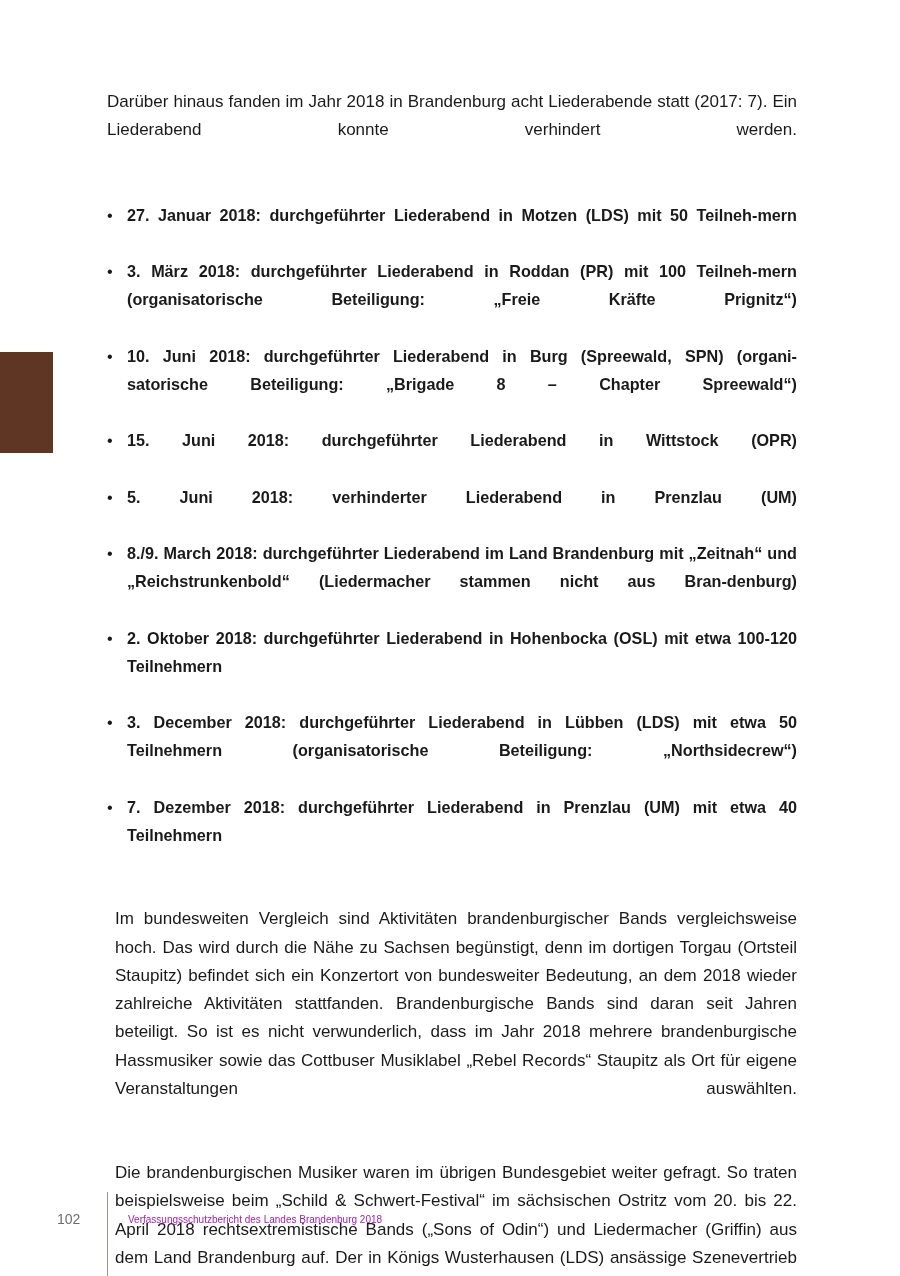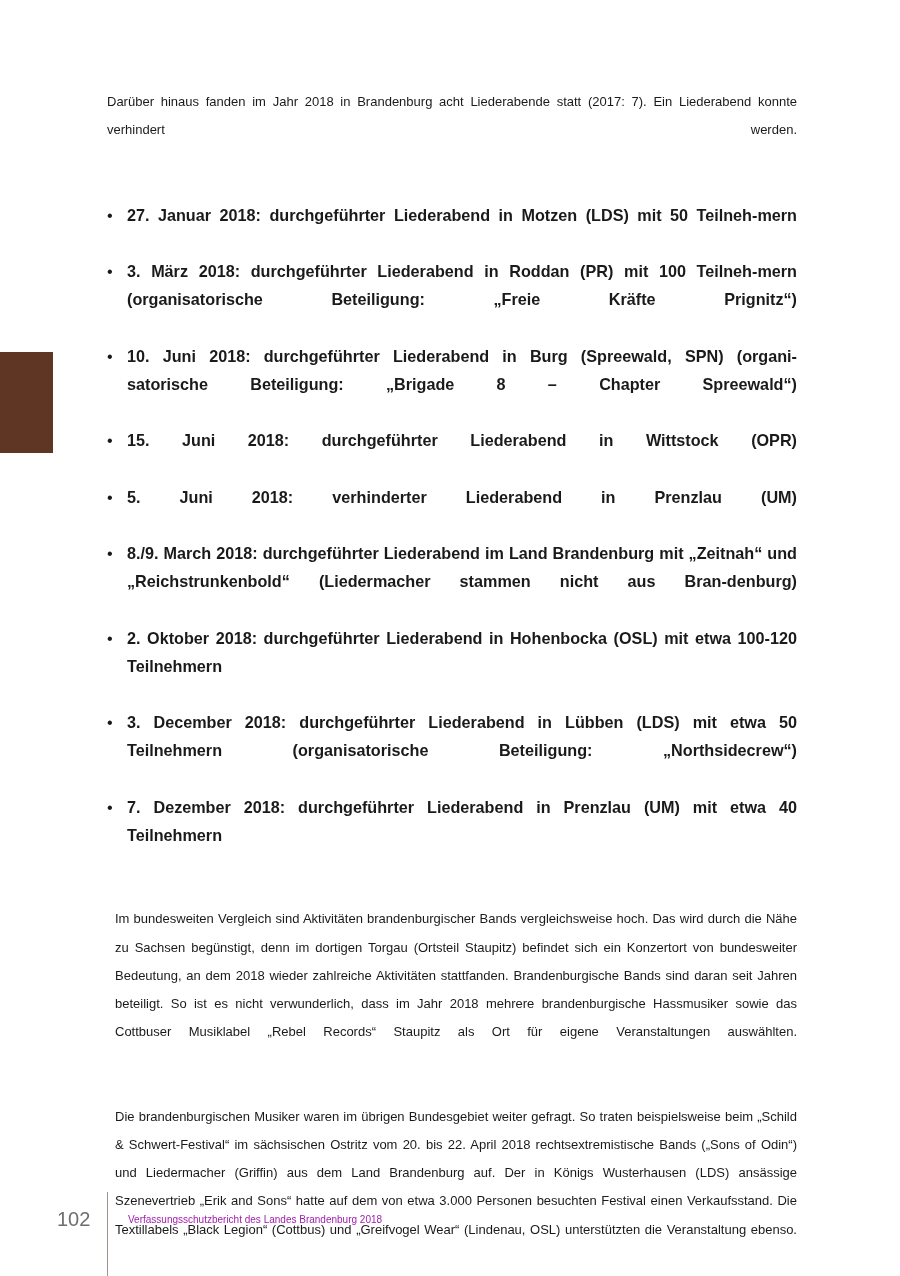--- a/index.html
+++ b/index.html
@@ -29,21 +29,21 @@
 
   
   .content {
     position: absolute;
     left: 107px;
     top: 0;
     width: 690px;
   }
 
   .para {
-    font-size: 13px;
+    font-size: 17px;
     line-height: 28.2px;
     text-align: justify;
     text-justify: inter-word;
     margin: 0;
     hyphens: none;
   }
 
   .para.first { padding-top: 88px; }
   .para.gap   { margin-top: 28px; margin-left: 8px; }
 
@@ -98,21 +98,21 @@
     width: 1.4px;
     height: 84px;
     background: #a4918c;
   }
   .page-number {
     position: absolute;
     left: 57px;
     top: 24px;
     width: 40px;
     text-align: left;
-    font-size: 20px;
+    font-size: 14px;
     line-height: 18px;
     color: #6e6e6e;
   }
   .footer-title {
     position: absolute;
     left: 128px;
     top: 25px;
     font-size: 10px;
     line-height: 18px;
     color: #a21caf;

